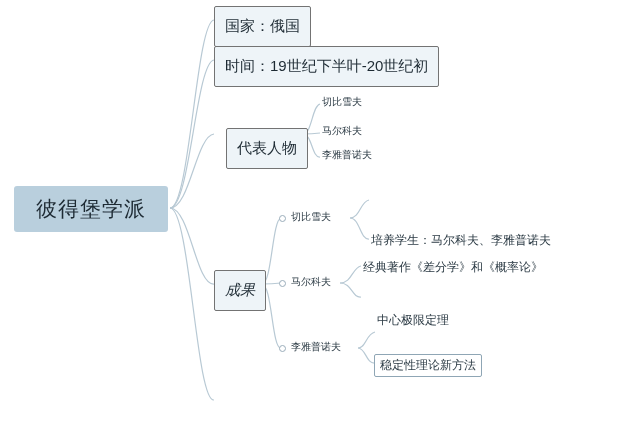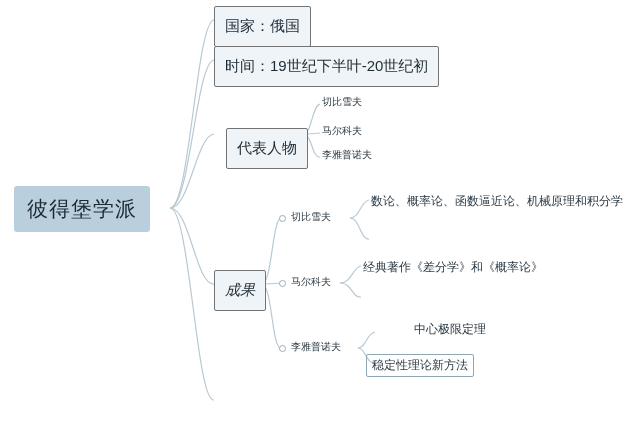--- a/index.html
+++ b/index.html
@@ -26,21 +26,21 @@
   .node {
     position: absolute;
     white-space: nowrap;
     box-sizing: border-box;
   }
   
   .root {
     background: #b9cfdd;
     color: #1d2a33;
     font-size: 21px;
-    padding: 9px 13px;
+    padding: 9px 22px;
     border-radius: 3px;
     letter-spacing: 1px;
   }
   
   .lvl1 {
     background: #eef4f8;
     border: 1px solid #737373;
     color: #1d2a33;
     font-size: 15px;
     padding: 10px 10px;
@@ -115,25 +115,25 @@
   <div class="node lvl1" style="left:226px; top:120px;margin-top:8px;">代表人物</div>
 
   <div class="node lvl2" style="left:320px; top:93px;">切比雪夫</div>
   <div class="node lvl2" style="left:320px; top:122px;">马尔科夫</div>
   <div class="node lvl2" style="left:320px; top:146px;">李雅普诺夫</div>
 
   <div class="node lvl1" style="left:214px; top:270px;font-style:italic;">成果</div>
 
   <span class="bullet" style="left:279px; top:215px;"></span>
   <div class="node lvl2" style="left:289px; top:208px;">切比雪夫</div>
-  <div class="node lvl3" style="left:369px; top:192px;">数论、概率论、函数逼近论、机械原理和积分学</div>
+  <div class="node lvl3" style="left:369px; top:231px;">培养学生：马尔科夫、李雅普诺夫</div>
 
   <span class="bullet" style="left:279px; top:280px;"></span>
   <div class="node lvl2" style="left:289px; top:273px;">马尔科夫</div>
   <div class="node lvl3" style="left:361px; top:258px;">经典著作《差分学》和《概率论》</div>
 
   <span class="bullet" style="left:279px; top:345px;"></span>
   <div class="node lvl2" style="left:289px; top:338px;">李雅普诺夫</div>
-  <div class="node lvl3" style="left:375px; top:320px;margin-left:37px;">中心极限定理</div>
-  <div class="node lvl3 boxed" style="left:366px; top:354px;">稳定性理论新方法</div>
+  <div class="node lvl3" style="left:375px; top:311px;">中心极限定理</div>
+  <div class="node lvl3 boxed" style="left:374px; top:354px;">稳定性理论新方法</div>
 
 
 </div>
 
 </body></html>

